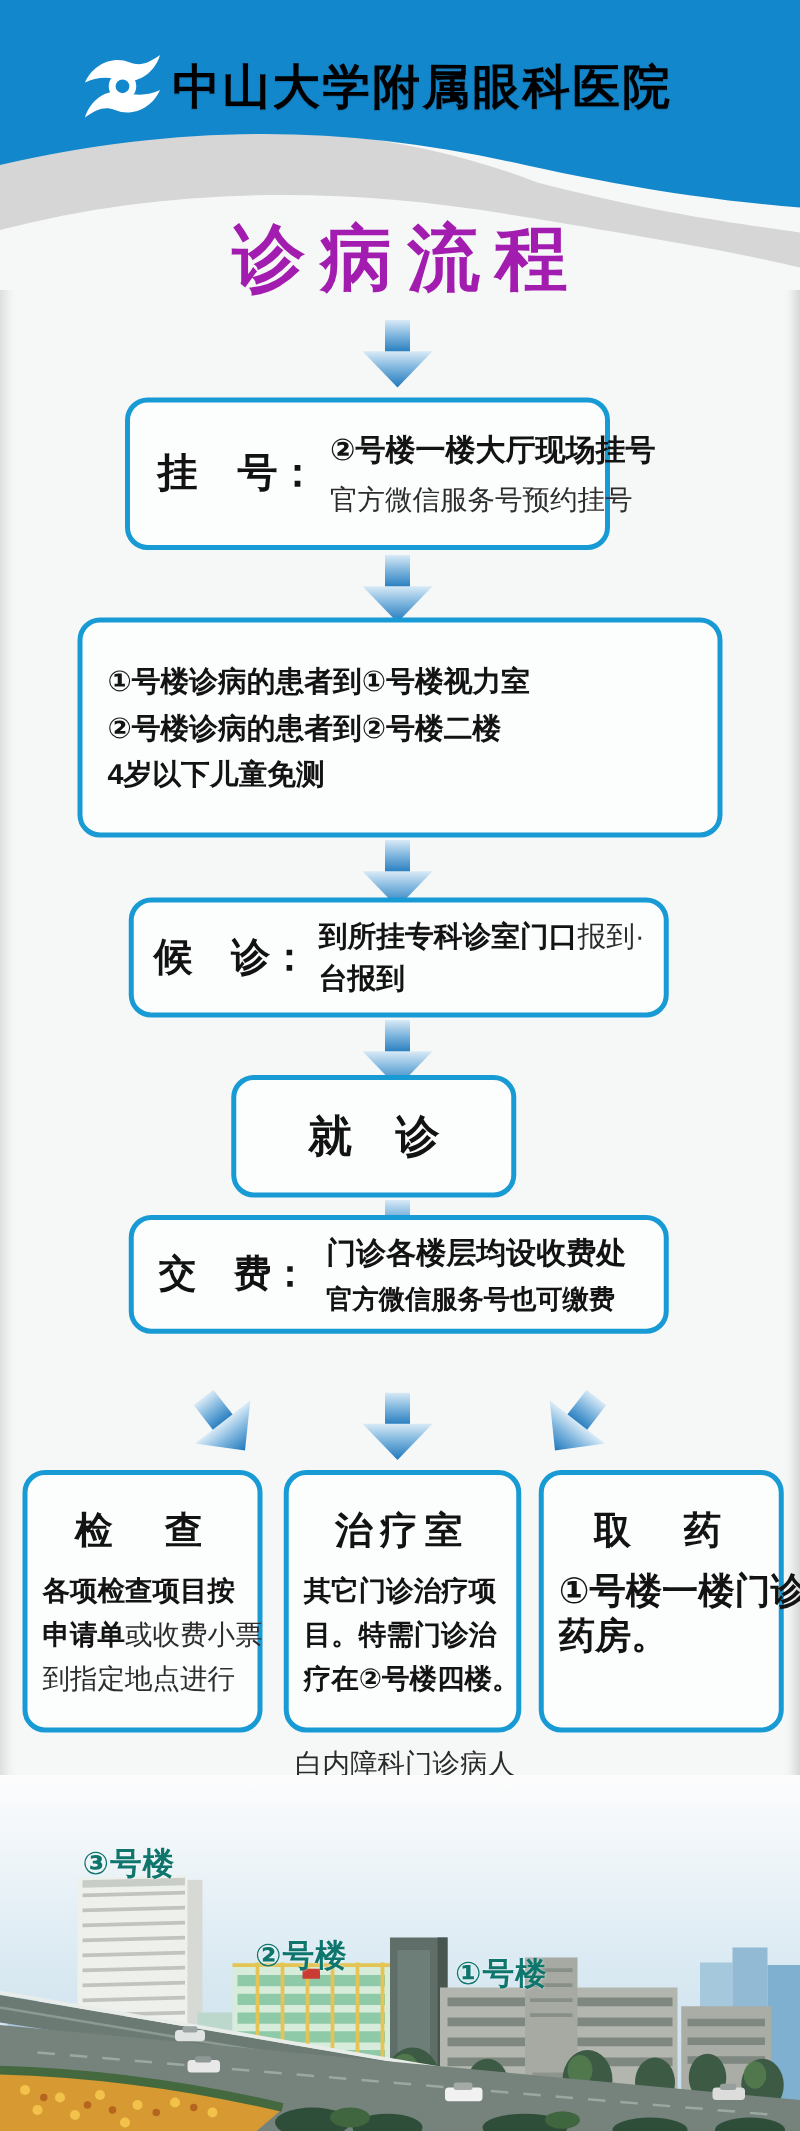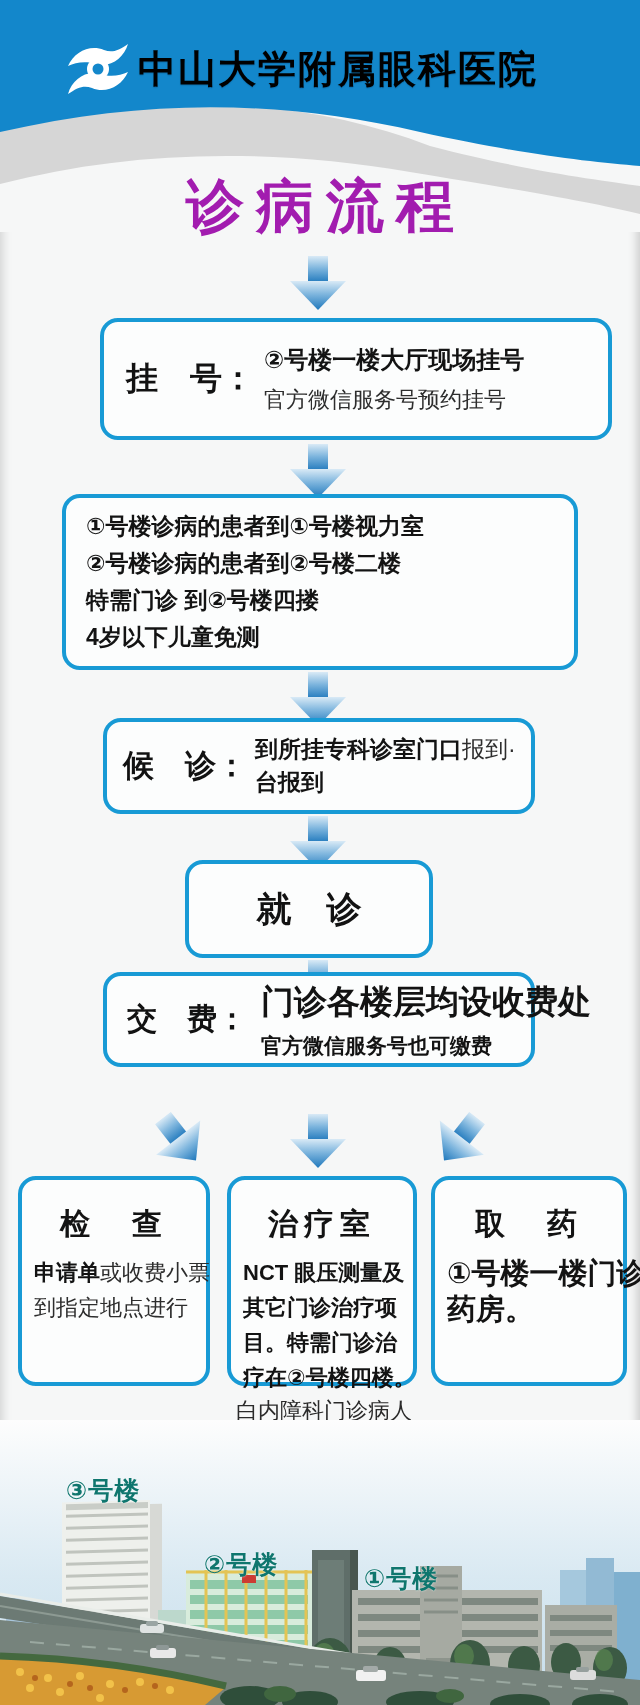--- a/index.html
+++ b/index.html
@@ -75,38 +75,37 @@
   </svg>
   <div class="hosp-name">中山大学附属眼科医院</div>
 
   <div class="main-title">诊病流程</div>
 
   <svg class="arrow" style="left:286px;top:256px" viewBox="0 0 64 56">
     <rect x="22" y="0" width="20" height="27" fill="url(#agrad)"></rect>
     <polygon points="4,25 60,25 32,54" fill="url(#agrad)"></polygon>
   </svg>
 
-  <div class="box" style="left:100px;top:318px;width:512px;height:122px;padding-left:22px">
+  <div class="box" style="left:100px;top:318px;width:388px;height:122px;padding-left:22px">
     <div class="box-label" style="font-size:32px">挂　号：</div>
     <div class="box-content" style="margin-left:10px">
       <div class="t-b nowrap" style="font-size:24px">②号楼一楼大厅现场挂号</div>
       <div class="t-l nowrap" style="font-size:22px;margin-top:9px;font-weight:500">官方微信服务号预约挂号</div>
     </div>
   </div>
 
   <svg class="arrow" style="left:286px;top:444px" viewBox="0 0 64 56">
     <rect x="22" y="0" width="20" height="27" fill="url(#agrad)"></rect>
     <polygon points="4,25 60,25 32,54" fill="url(#agrad)"></polygon>
   </svg>
 
   <div class="box" style="left:62px;top:494px;width:516px;height:176px;padding-left:14px">
     <div class="box-content" style="margin-left:6px;line-height:37px;font-size:23px">
       <div class="t-b nowrap">①号楼诊病的患者到①号楼视力室</div>
       <div class="t-b nowrap">②号楼诊病的患者到②号楼二楼</div>
-      <div class="t-b nowrap">特需门诊 到②号楼四搂</div>
       <div class="t-b nowrap">4岁以下儿童免测</div>
     </div>
   </div>
 
   <svg class="arrow" style="left:286px;top:672px" viewBox="0 0 64 56">
     <rect x="22" y="0" width="20" height="27" fill="url(#agrad)"></rect>
     <polygon points="4,25 60,25 32,54" fill="url(#agrad)"></polygon>
   </svg>
 
   <div class="box" style="left:103px;top:718px;width:432px;height:96px;padding-left:16px">
@@ -117,64 +116,64 @@
       </div>
       <div class="t-b nowrap">台报到</div>
     </div>
   </div>
 
   <svg class="arrow" style="left:286px;top:816px" viewBox="0 0 64 56">
     <rect x="22" y="0" width="20" height="27" fill="url(#agrad)"></rect>
     <polygon points="4,25 60,25 32,54" fill="url(#agrad)"></polygon>
   </svg>
 
-  <div class="box" style="left:185px;top:860px;width:248px;height:98px;justify-content:center">
+  <div class="box" style="left:185px;top:860px;width:228px;height:98px;justify-content:center">
     <div class="box-label" style="font-size:35px">就　诊</div>
   </div>
 
   <svg class="arrow" style="left:286px;top:960px" viewBox="0 0 64 56">
     <rect x="22" y="0" width="20" height="27" fill="url(#agrad)"></rect>
     <polygon points="4,25 60,25 32,54" fill="url(#agrad)"></polygon>
   </svg>
 
   <div class="box" style="left:103px;top:972px;width:432px;height:95px;padding-left:20px">
     <div class="box-label" style="font-size:30px">交　费：</div>
     <div class="box-content" style="margin-left:14px">
-      <div class="t-b nowrap" style="font-size:33px">门诊各楼层均设收费处</div>
+      <div class="t-b nowrap" style="font-size:24px">门诊各楼层均设收费处</div>
       <div class="t-b nowrap" style="font-size:21px;margin-top:7px;font-weight:700">官方微信服务号也可缴费</div>
     </div>
   </div>
 
   <svg class="arrow" style="left:148px;top:1112px;transform:rotate(-38deg)" viewBox="0 0 64 56">
     <rect x="22" y="0" width="20" height="27" fill="url(#agrad)"></rect>
     <polygon points="4,25 60,25 32,54" fill="url(#agrad)"></polygon>
   </svg>
   <svg class="arrow" style="left:286px;top:1114px" viewBox="0 0 64 56">
     <rect x="22" y="0" width="20" height="27" fill="url(#agrad)"></rect>
     <polygon points="4,25 60,25 32,54" fill="url(#agrad)"></polygon>
   </svg>
   <svg class="arrow" style="left:428px;top:1112px;transform:rotate(38deg)" viewBox="0 0 64 56">
     <rect x="22" y="0" width="20" height="27" fill="url(#agrad)"></rect>
     <polygon points="4,25 60,25 32,54" fill="url(#agrad)"></polygon>
   </svg>
 
   <div class="box" style="left:18px;top:1176px;width:192px;height:210px;flex-direction:column;align-items:flex-start">
     <div class="branch-title">检　查</div>
     <div class="branch-body" style="line-height:35px">
+      <div class="t-b nowrap">各项检查项目按</div>
       <div class="nowrap">
         <span class="t-b">申请单</span><span class="t-l">或收费小票</span>
       </div>
       <div class="t-l nowrap">到指定地点进行</div>
     </div>
   </div>
 
   <div class="box" style="left:227px;top:1176px;width:190px;height:210px;flex-direction:column;align-items:flex-start">
     <div class="branch-title">治疗室</div>
     <div class="branch-body t-b" style="line-height:35px">
-      <div class="nowrap">NCT 眼压测量及</div>
       <div class="nowrap">其它门诊治疗项</div>
       <div class="nowrap">目。特需门诊治</div>
       <div class="nowrap">疗在②号楼四楼。</div>
     </div>
   </div>
 
   <div class="box" style="left:431px;top:1176px;width:196px;height:210px;flex-direction:column;align-items:flex-start">
     <div class="branch-title">取　药</div>
     <div class="branch-body t-b" style="line-height:36px;font-size:29px">
       <div class="nowrap">①号楼一楼门诊</div>

